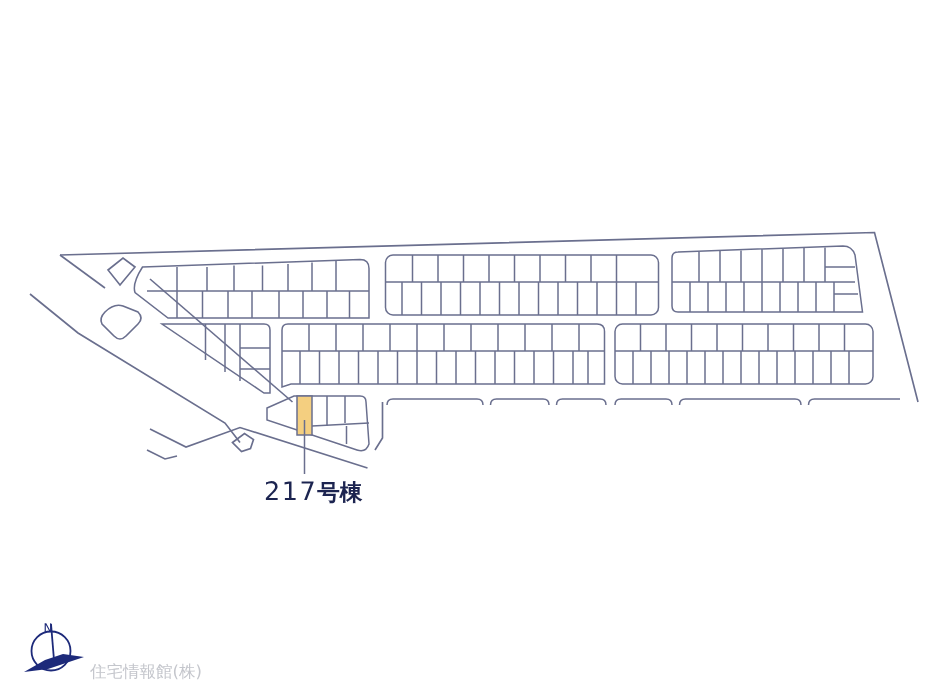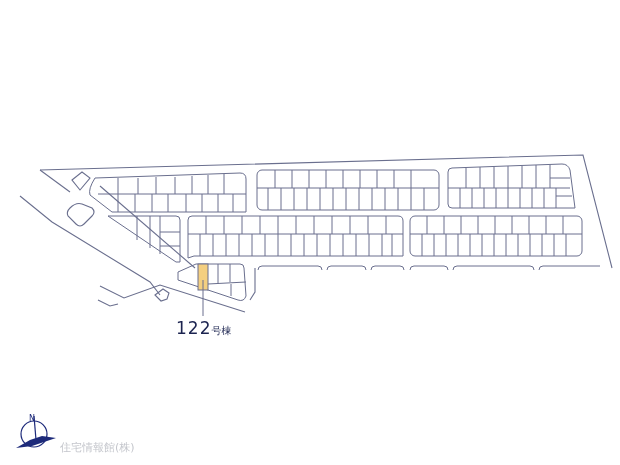--- a/index.html
+++ b/index.html
@@ -3,21 +3,21 @@
 <meta charset="utf-8">
 <style>
   html,body{margin:0;padding:0;background:#fff;}
   body{width:620px;height:465px;position:relative;overflow:hidden;font-family:"DejaVu Sans",sans-serif;}
   #map{position:absolute;left:0;top:0;width:620px;height:465px;}
   .ln{fill:none;stroke:#6a6f8e;stroke-width:1.1;}
   .lot{fill:none;stroke:#6a6f8e;stroke-width:1;}
   .hl{fill:#f4cf80;stroke:#6a6f8e;stroke-width:1;}
   #label{position:absolute;left:176px;top:318px;color:#1c2450;font-family:"DejaVu Sans",sans-serif;}
   #label .num{font-size:17px;letter-spacing:1px;}
-  #label .suf{font-size:10px;font-weight:normal;}
+  #label .suf{font-size:15px;font-weight:bold;}
   #brand{position:absolute;left:60px;top:440px;font-size:11px;color:#c4c6cc;font-family:"DejaVu Sans",sans-serif;}
   #compass{position:absolute;left:12px;top:410px;width:46px;height:48px;}
 </style>
 </head>
 <body>
 
 <svg id="map" viewBox="0 0 620 465" xmlns="http://www.w3.org/2000/svg">
 
   <g>
     <polyline class="ln" points="40,170 583,155 612,268"></polyline>
@@ -197,21 +197,21 @@
       <line x1="218" y1="264" x2="218" y2="284"></line>
       <line x1="230" y1="264" x2="230" y2="282"></line>
       <line x1="208" y1="284" x2="246" y2="282"></line>
       <line x1="231" y1="284" x2="231" y2="296"></line>
     </g>
     <line x1="203" y1="280" x2="203" y2="316" stroke="#6a6f8e" stroke-width="1"></line>
   </g>
 </svg>
 
 <div id="label">
-  <span class="num">122</span><span class="suf">号棟</span>
+  <span class="num">217</span><span class="suf">号棟</span>
 </div>
 
 <svg id="compass" viewBox="0 0 46 48" xmlns="http://www.w3.org/2000/svg">
   <circle cx="22" cy="24" r="13" fill="none" stroke="#1d2a7a" stroke-width="1.2"></circle>
   <line x1="22" y1="6" x2="24" y2="30" stroke="#1d2a7a" stroke-width="1.2"></line>
   <path d="M4,38 L18,30 L30,26 L44,28 L32,32 L20,36 Z" fill="#1d2a7a"></path>
   <text x="17" y="11" font-size="8" fill="#1d2a7a" font-family="DejaVu Sans, sans-serif">N</text>
 </svg>
 
 <div id="brand">住宅情報館(株)</div>

